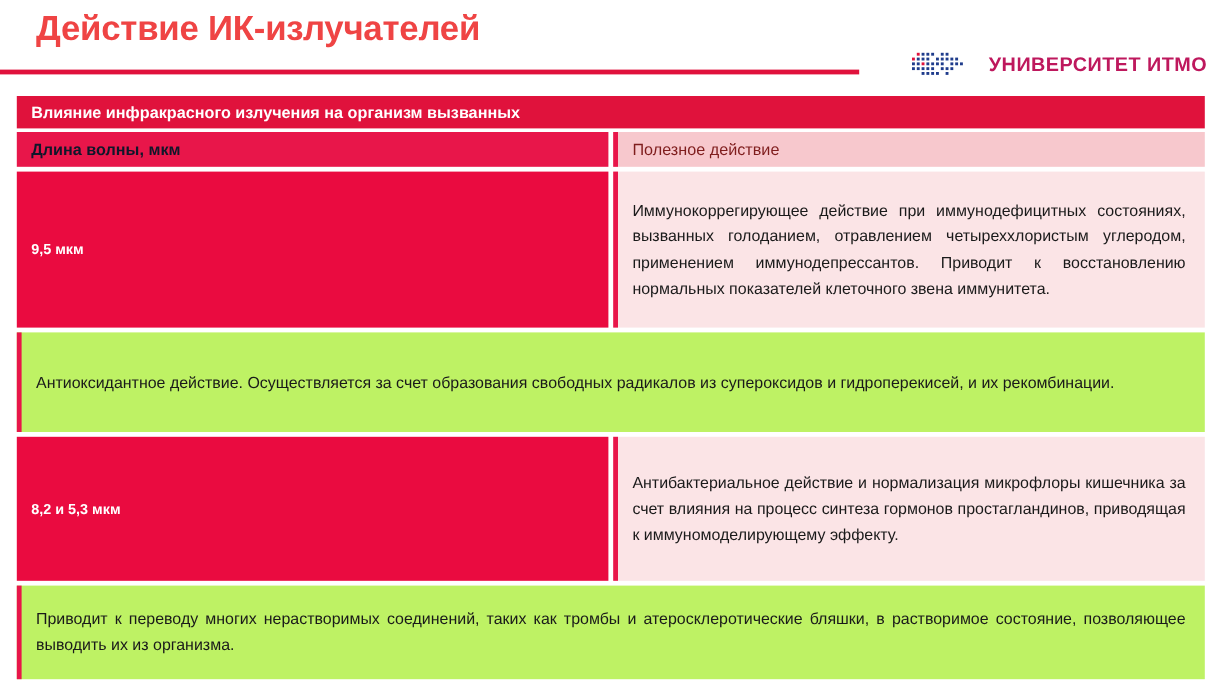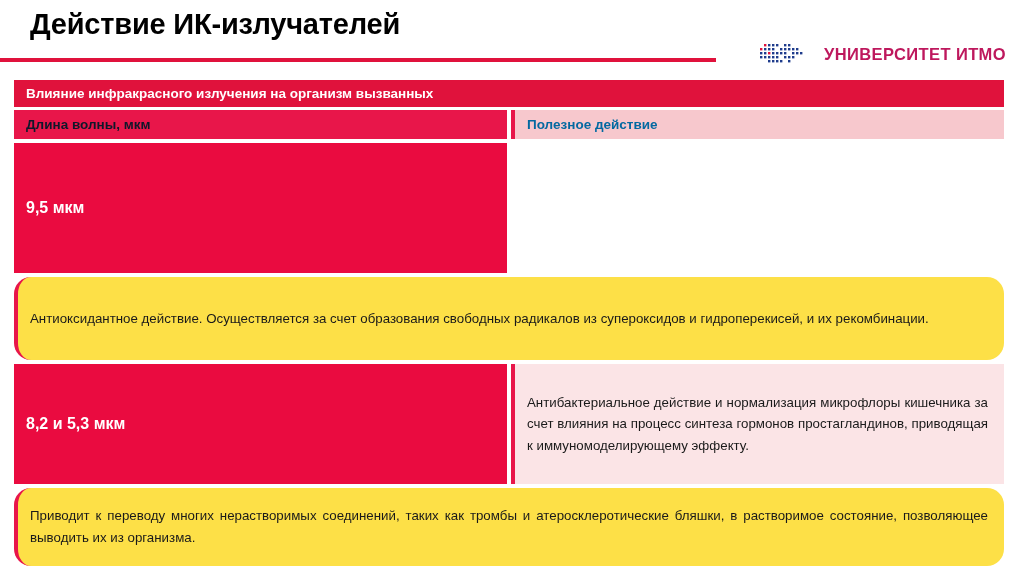--- a/index.html
+++ b/index.html
@@ -21,21 +21,21 @@
     left: 0; top: 0;
     width: 1024px;
     height: 72px;
   }
   .slide-title {
     position: absolute;
     left: 30px;
     top: 8px;
     font-size: 29px;
     font-weight: bold;
-    color: #000000;
+    color: #ef4444;
     letter-spacing: -0.2px;
     white-space: nowrap;
   }
   .title-rule {
     position: absolute;
     left: 0;
     top: 58px;
     width: 716px;
     height: 4px;
     background: #e0123c;
@@ -112,56 +112,56 @@
   .hdr-right {
     flex: 1;
     background: #f7c8cd;
     display: flex;
     align-items: center;
     box-sizing: border-box;
     padding-left: 12px;
     border-left: 4px solid #e8164a;
   }
   .hdr-right-text {
-    color: #0369a1;
+    color: #7f1d1d;
     font-size: 13.5px;
-    font-weight: bold;
+    font-weight: normal;
     white-space: nowrap;
   }
 
   .data-row {
     display: flex;
     width: 990px;
     margin-bottom: 4px;
   }
   .cell-left {
     width: 493px;
     background: #ea0b40;
     display: flex;
     align-items: center;
     box-sizing: border-box;
     padding-left: 12px;
     margin-right: 4px;
   }
   .cell-left-text {
     color: #ffffff;
-    font-size: 16px;
+    font-size: 12px;
     font-weight: bold;
     white-space: nowrap;
   }
   .cell-right {
     flex: 1;
     box-sizing: border-box;
     padding: 9px 16px 9px 12px;
     border-left: 4px solid #e8164a;
     display: flex;
     align-items: center;
   }
   .cell-right.shade-a { background: #fbe4e6; }
-  .cell-right.shade-b { background: #fde047; border-radius: 17px; }
+  .cell-right.shade-b { background: #bef264; }
   .cell-right-text {
     color: #1a1a1a;
     font-size: 13.3px;
     line-height: 1.62;
     text-align: justify;
     text-justify: inter-word;
     margin: 0;
   }
 
   .row-h1 { height: 130px; }
@@ -237,20 +237,23 @@
     </div>
     <div class="hdr-right">
       <span class="hdr-right-text">Полезное действие</span>
     </div>
   </div>
 
   <div class="data-row row-h1">
     <div class="cell-left">
       <span class="cell-left-text">9,5 мкм</span>
     </div>
+    <div class="cell-right shade-a">
+      <p class="cell-right-text">Иммунокоррегирующее действие при иммунодефицитных состояниях, вызванных голоданием, отравлением четыреххлористым углеродом, применением иммунодепрессантов. Приводит к восстановлению нормальных показателей клеточного звена иммунитета.</p>
+    </div>
   </div>
 
   <div class="data-row row-h2">
     <div class="cell-right shade-b">
       <p class="cell-right-text">Антиоксидантное действие. Осуществляется за счет образования свободных радикалов из супероксидов и гидроперекисей, и их рекомбинации.</p>
     </div>
   </div>
 
   <div class="data-row row-h3">
     <div class="cell-left">

